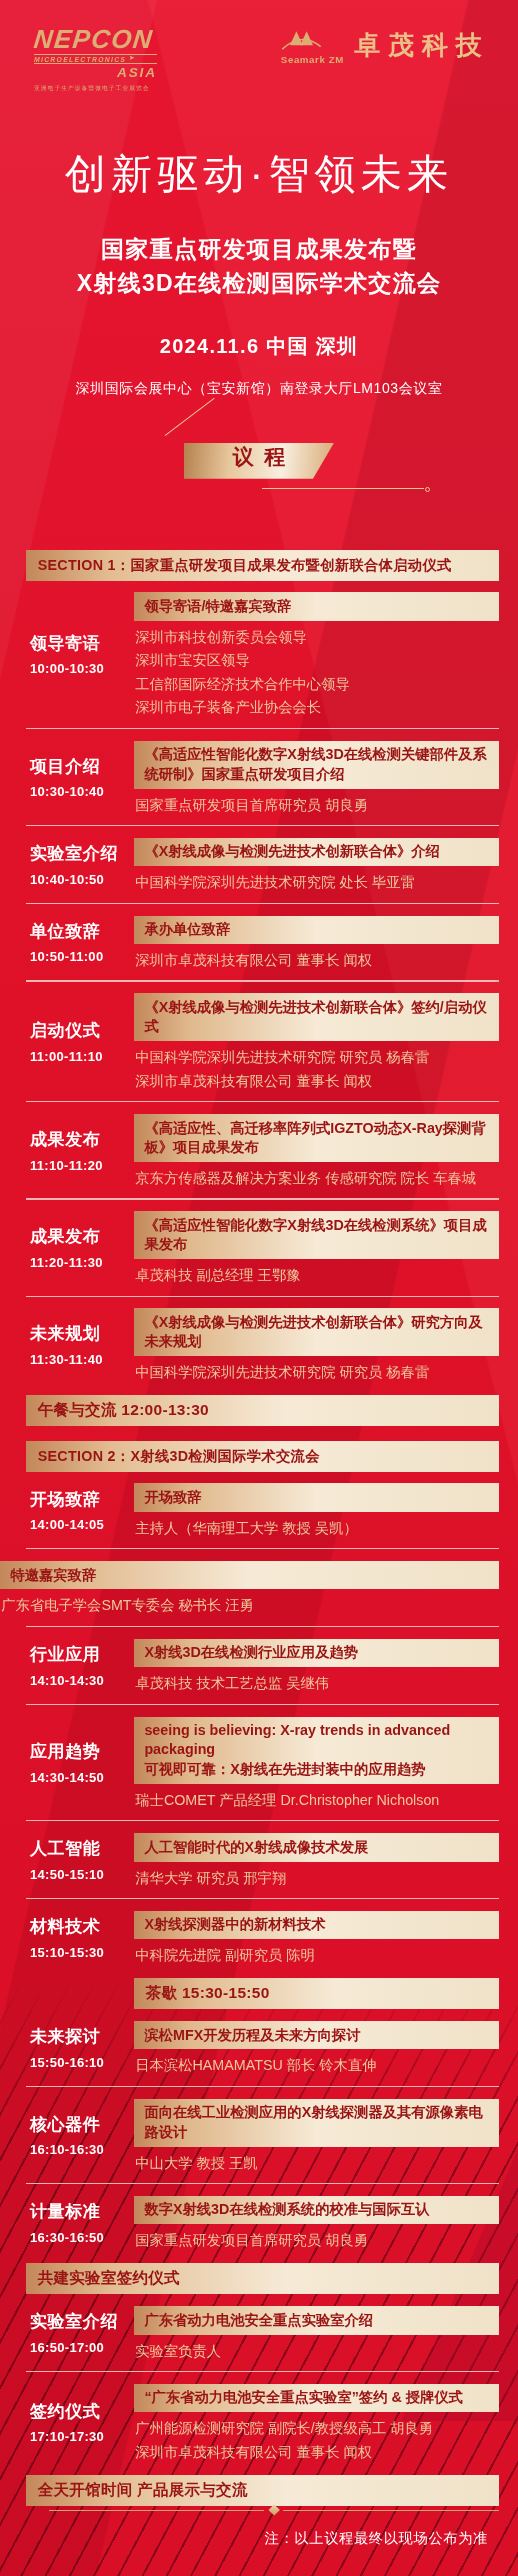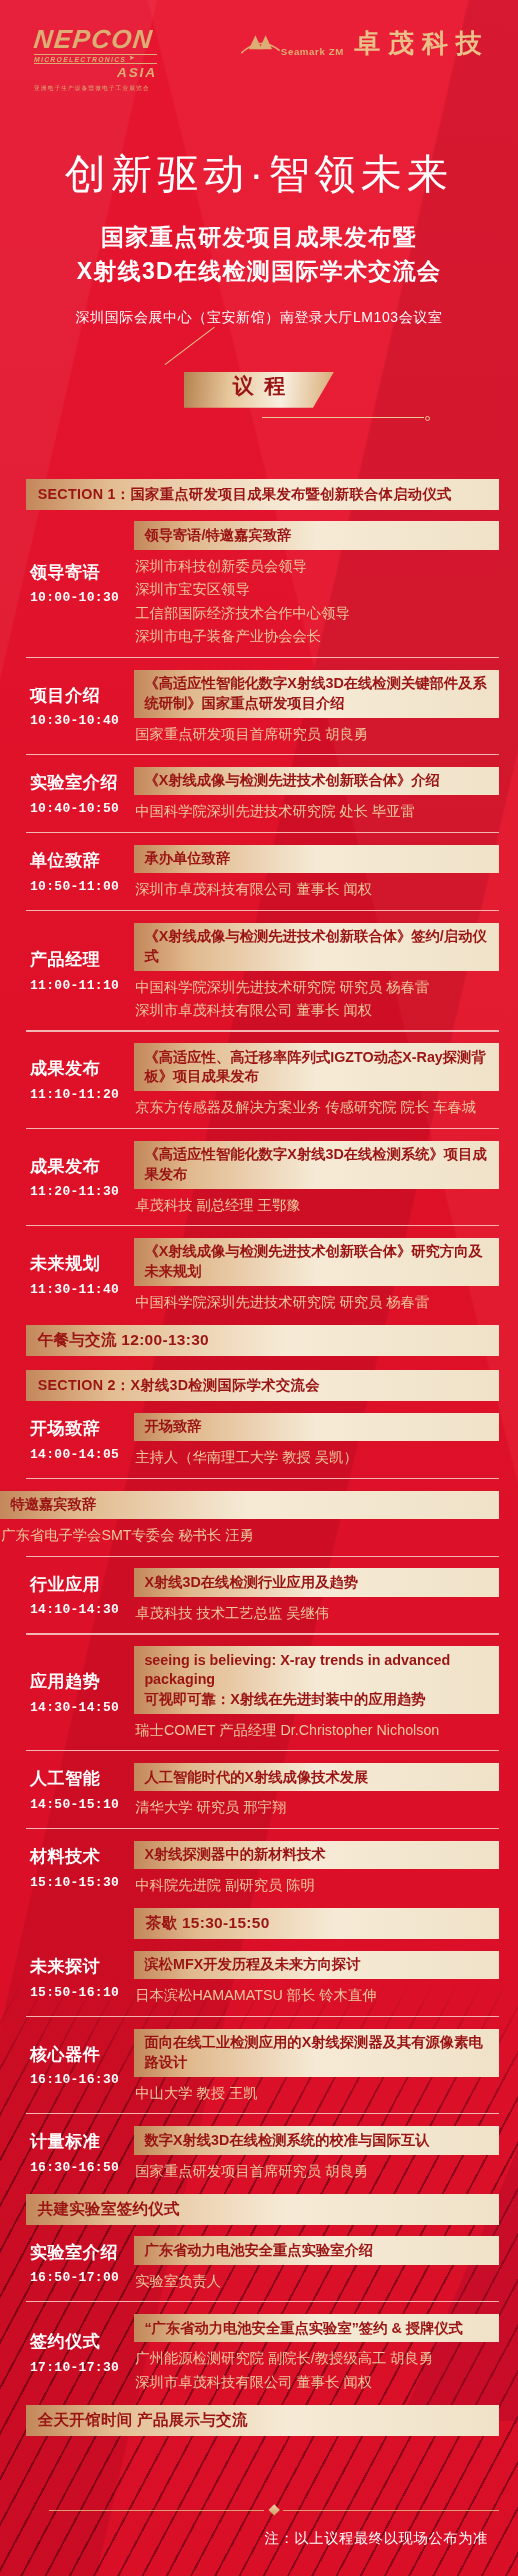--- a/index.html
+++ b/index.html
@@ -29,26 +29,26 @@
   
   .logos{ display:flex; justify-content:space-between; align-items:flex-start; padding:26px 28.5px 0 34px; }
   .nepcon{ color:#dcae74; width:139px; }
   .nepcon-main{ font-size:26px; font-weight:bold; font-style:italic; letter-spacing:1.3px; transform:skewX(-6deg); line-height:1; }
   .nepcon-micro{ display:flex; align-items:center; border-top:1.3px solid #dcae74; border-bottom:1.3px solid #dcae74; margin-top:1.9px; padding:0.6px 0; width:123px; }
   .nepcon-micro span:first-child{ font-size:6.8px; font-weight:bold; letter-spacing:1.3px; font-style:italic; }
   .nepcon-micro .arrow{ font-size:7.1px; margin-left:2.6px; line-height:1; }
   .nepcon-asia{ text-align:right; font-size:13.6px; font-weight:bold; font-style:italic; letter-spacing:1.9px; margin-top:1.3px; width:123px; }
   .nepcon-cn{ font-size:5.8px; letter-spacing:1px; margin-top:3.2px; }
   .seamark{ display:flex; align-items:center; gap:10.4px; }
-  .zm-mark{ display:flex; flex-direction:row; align-items:flex-end; color:#dcae74; }
+  .zm-mark{ display:flex; flex-direction:column; align-items:flex-start; color:#dcae74; }
   .zm-brand{ font-size:9.7px; font-weight:bold; letter-spacing:0.6px; margin-top:1.3px; }
   .zm-company{ font-size:26px; font-weight:bold; color:#e9c088; letter-spacing:7.8px; }
 
   .main-title{ margin-top:54px; text-align:center; font-size:41px; font-weight:400; color:#fff; letter-spacing:5.2px; }
-  .subtitles{ margin-top:18px; text-align:center; color:#fff; font-weight:bold; }
+  .subtitles{ margin-top:30px; text-align:center; color:#fff; font-weight:bold; }
   .subtitle{ font-size:23px; line-height:1.5; letter-spacing:1.3px; }
   .date-line{ margin-top:32px; text-align:center; color:#fff; font-size:20px; font-weight:bold; letter-spacing:1.3px; }
   .venue-line{ margin-top:20px; text-align:center; color:#fff; font-size:14px; letter-spacing:0.6px; }
 
   
   .banner-wrap{ position:relative; width:150px; margin:45px auto 0; }
   .banner-shape{ height:36px; display:flex; align-items:flex-start; justify-content:center;
     background:linear-gradient(95deg,#b5814f 0%,#e7c69b 30%,#f8efe0 65%,#d8ab74 100%);
     clip-path:polygon(0 0,100% 0,86% 100%,0 100%); }
   .banner-label{ font-size:21px; font-weight:900; color:#9a1414; letter-spacing:10.4px; text-indent:10.4px; }
@@ -58,21 +58,21 @@
 
   
   .fullbar{ margin:14.3px 19.4px 0 26px; min-height:31px; display:flex; align-items:center;
     background:linear-gradient(90deg,#c3875a 0%,#e3bd92 18%,#f6ead6 55%,#f0e2c8 100%);
     color:#9a1414; font-weight:bold; font-size:15.5px; padding:3.9px 11.7px; letter-spacing:0.3px; }
   .fullbar.section{ font-size:14.3px; margin-top:71px; }
   .fullbar.section2{ margin-top:14.3px; }
   .teabar{ margin-left:134px; }
 
   .row{ display:flex; margin:11.7px 19.4px 0 0; }
-  .row-left{ width:134px; padding-left:30px; flex-shrink:0; align-self:center;font-family:Liberation Mono, monospace; }
+  .row-left{ width:134px; padding-left:30px; flex-shrink:0; align-self:center; }
   .row-label{ font-size:17px; font-weight:bold; color:#fff; letter-spacing:0.6px; }
   .row-time{ font-size:13px; color:#fff; font-weight:600; margin-top:6.5px; letter-spacing:0.3px; }
   .row-right{ flex:1; }
   .tbar{ background:linear-gradient(90deg,#c3875a 0%,#e0b88c 15%,#f6ead6 50%,#f0e2c8 100%);
     padding:4.5px 10.4px; color:#9a1414; font-weight:bold; font-size:14.3px; line-height:1.36; }
   .spk{ margin-top:9px; font-size:14.3px; color:#eec89b; line-height:1.1; padding-left:1.3px; }
   .spk + .spk{ margin-top:7.8px; }
   .divider{ height:1.3px; background:rgba(248,212,204,0.85); margin:11.7px 19.4px 0 26px; }
 
   
@@ -114,20 +114,21 @@
         </div>
         <div class="zm-company">卓茂科技</div>
       </div>
     </div>
 
     <div class="main-title">创新驱动·智领未来</div>
     <div class="subtitles">
       <div class="subtitle">国家重点研发项目成果发布暨</div>
       <div class="subtitle">X射线3D在线检测国际学术交流会</div>
     </div>
+    <div class="date-line">2024.11.6 中国 深圳</div>
     <div class="venue-line">深圳国际会展中心（宝安新馆）南登录大厅LM103会议室</div>
 
     <div class="banner-wrap">
       <div class="banner-echo"></div>
       <div class="banner-shape">
         <span class="banner-label">议程</span>
       </div>
       <div class="banner-line"></div>
       <div class="banner-dot"></div>
     </div>
@@ -182,21 +183,21 @@
       </div>
       <div class="row-right">
         <div class="tbar"><span>承办单位致辞</span></div>
         <div class="spk">深圳市卓茂科技有限公司 董事长 闻权</div>
       </div>
     </div>
     <div class="divider"></div>
 
     <div class="row">
       <div class="row-left">
-        <div class="row-label">产品经理</div>
+        <div class="row-label">启动仪式</div>
         <div class="row-time">11:00-11:10</div>
       </div>
       <div class="row-right">
         <div class="tbar"><span>《X射线成像与检测先进技术创新联合体》签约/启动仪式</span></div>
         <div class="spk">中国科学院深圳先进技术研究院 研究员 杨春雷</div>
         <div class="spk">深圳市卓茂科技有限公司 董事长 闻权</div>
       </div>
     </div>
     <div class="divider"></div>
 

